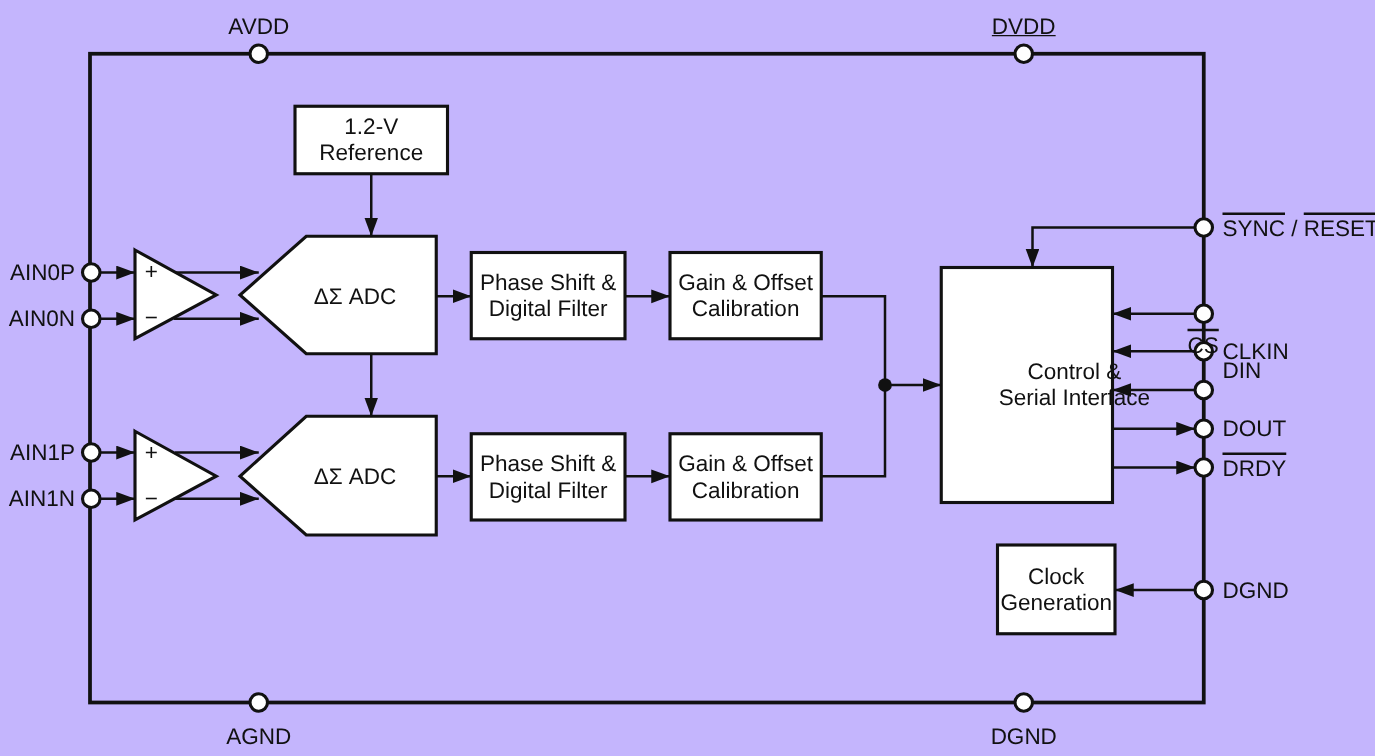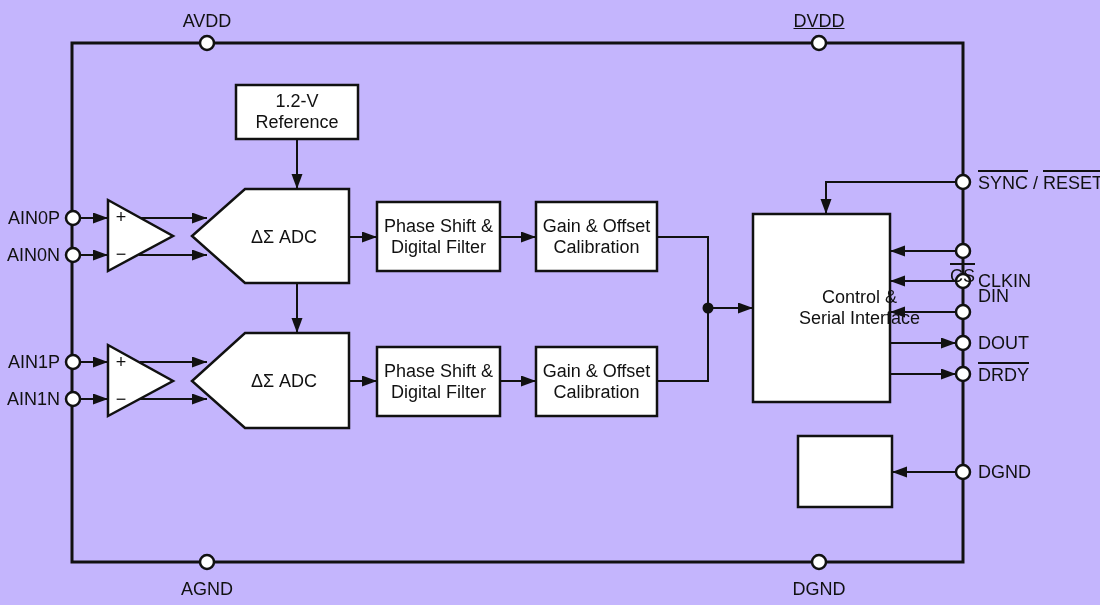--- a/index.html
+++ b/index.html
@@ -157,19 +157,23 @@
   <div class="blk" style="left:536px; top:347px; width:121px; height:69px;">
     <span>Gain &amp; Offset</span>
     <span>Calibration</span>
   </div>
 
   <div class="blk" style="left:753px; top:214px; width:125px; height:188px;margin-left:44px;">
     <span>Control &amp;</span>
     <span>Serial Interface</span>
   </div>
 
+  <div class="blk" style="left:798px; top:436px; width:94px; height:71px;">
+    <span>Clock</span>
+    <span>Generation</span>
+  </div>
 
   <div class="opamp-sign hc" style="left:121px; top:217px;">+</div>
   <div class="opamp-sign hc" style="left:121px; top:254px;">−</div>
   <div class="opamp-sign hc" style="left:121px; top:362px;">+</div>
   <div class="opamp-sign hc" style="left:121px; top:399px;">−</div>
 
 </div>
 
 </body></html>

